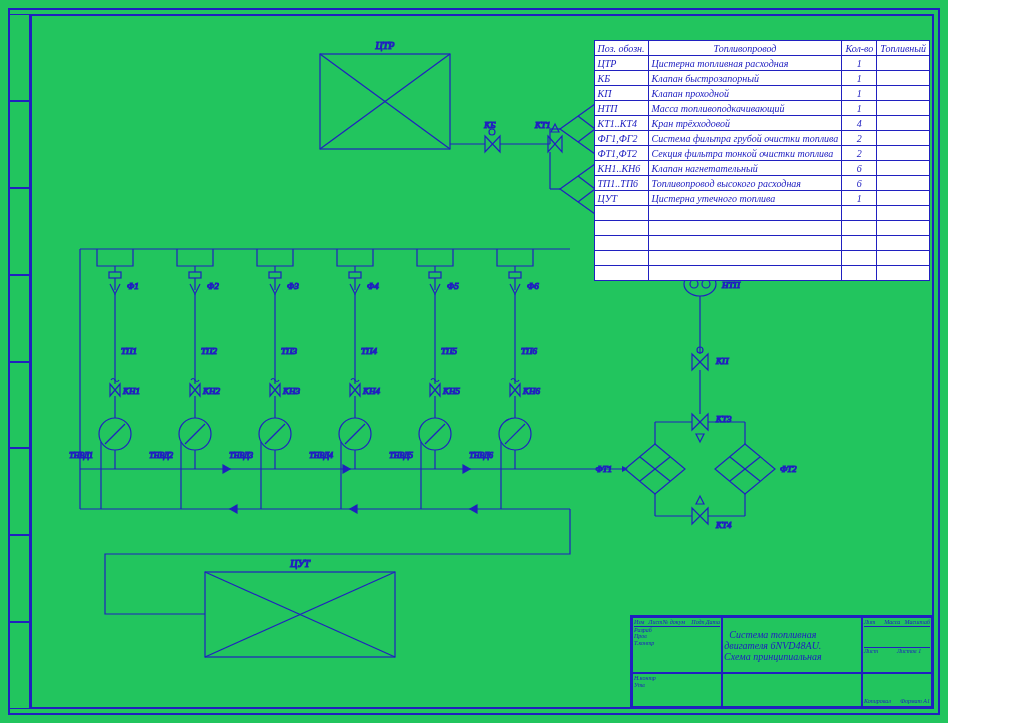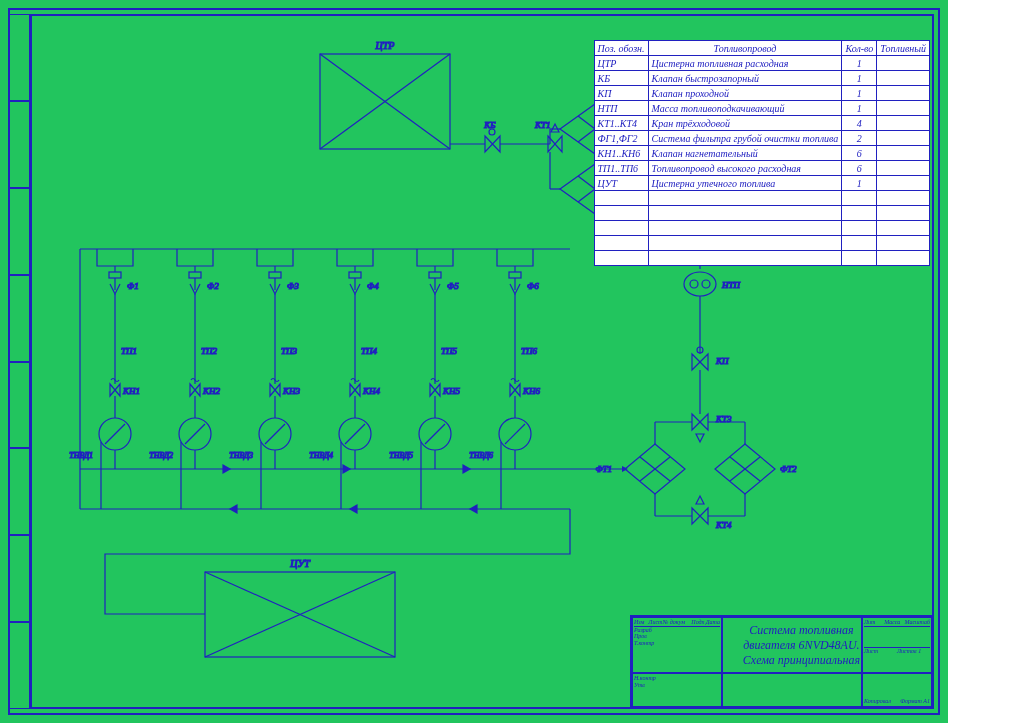--- a/index.html
+++ b/index.html
@@ -88,21 +88,21 @@
   }
   .tb-grid {
     display: grid;
     grid-template-columns: 90px 1fr 70px;
     grid-template-rows: 56px 34px;
     width: 100%;
     height: 100%;
   }
   .tb-cell { border: 1px solid #2020c0; padding: 1px; overflow: hidden; }
   .tb-small { font-size: 6px; line-height: 1.1; }
-  .tb-title { font-size: 12px; display:flex; align-items:center; justify-content:flex-end; text-align:center; }
+  .tb-title { font-size: 10px; display:flex; align-items:center; justify-content:flex-start; text-align:center; }
 
   
   svg.schematic {
     position: absolute;
     left: 30px;
     top: 14px;
     right: 14px;
     bottom: 14px;
   }
   svg text {
@@ -406,20 +406,26 @@
           <td style="text-align: center;">4</td>
           <td></td>
         </tr>
         <tr>
           <td>ФГ1,ФГ2</td>
           <td>Система фильтра грубой очистки топлива</td>
           <td style="text-align: center;">2</td>
           <td></td>
         </tr>
         <tr>
+          <td>ФТ1,ФТ2</td>
+          <td>Секция фильтра тонкой очистки топлива</td>
+          <td style="text-align: center;">2</td>
+          <td></td>
+        </tr>
+        <tr>
           <td>КН1..КН6</td>
           <td>Клапан нагнетательный</td>
           <td style="text-align: center;">6</td>
           <td></td>
         </tr>
         <tr>
           <td>ТП1..ТП6</td>
           <td>Топливопровод высокого расходная</td>
           <td style="text-align: center;">6</td>
           <td></td>

